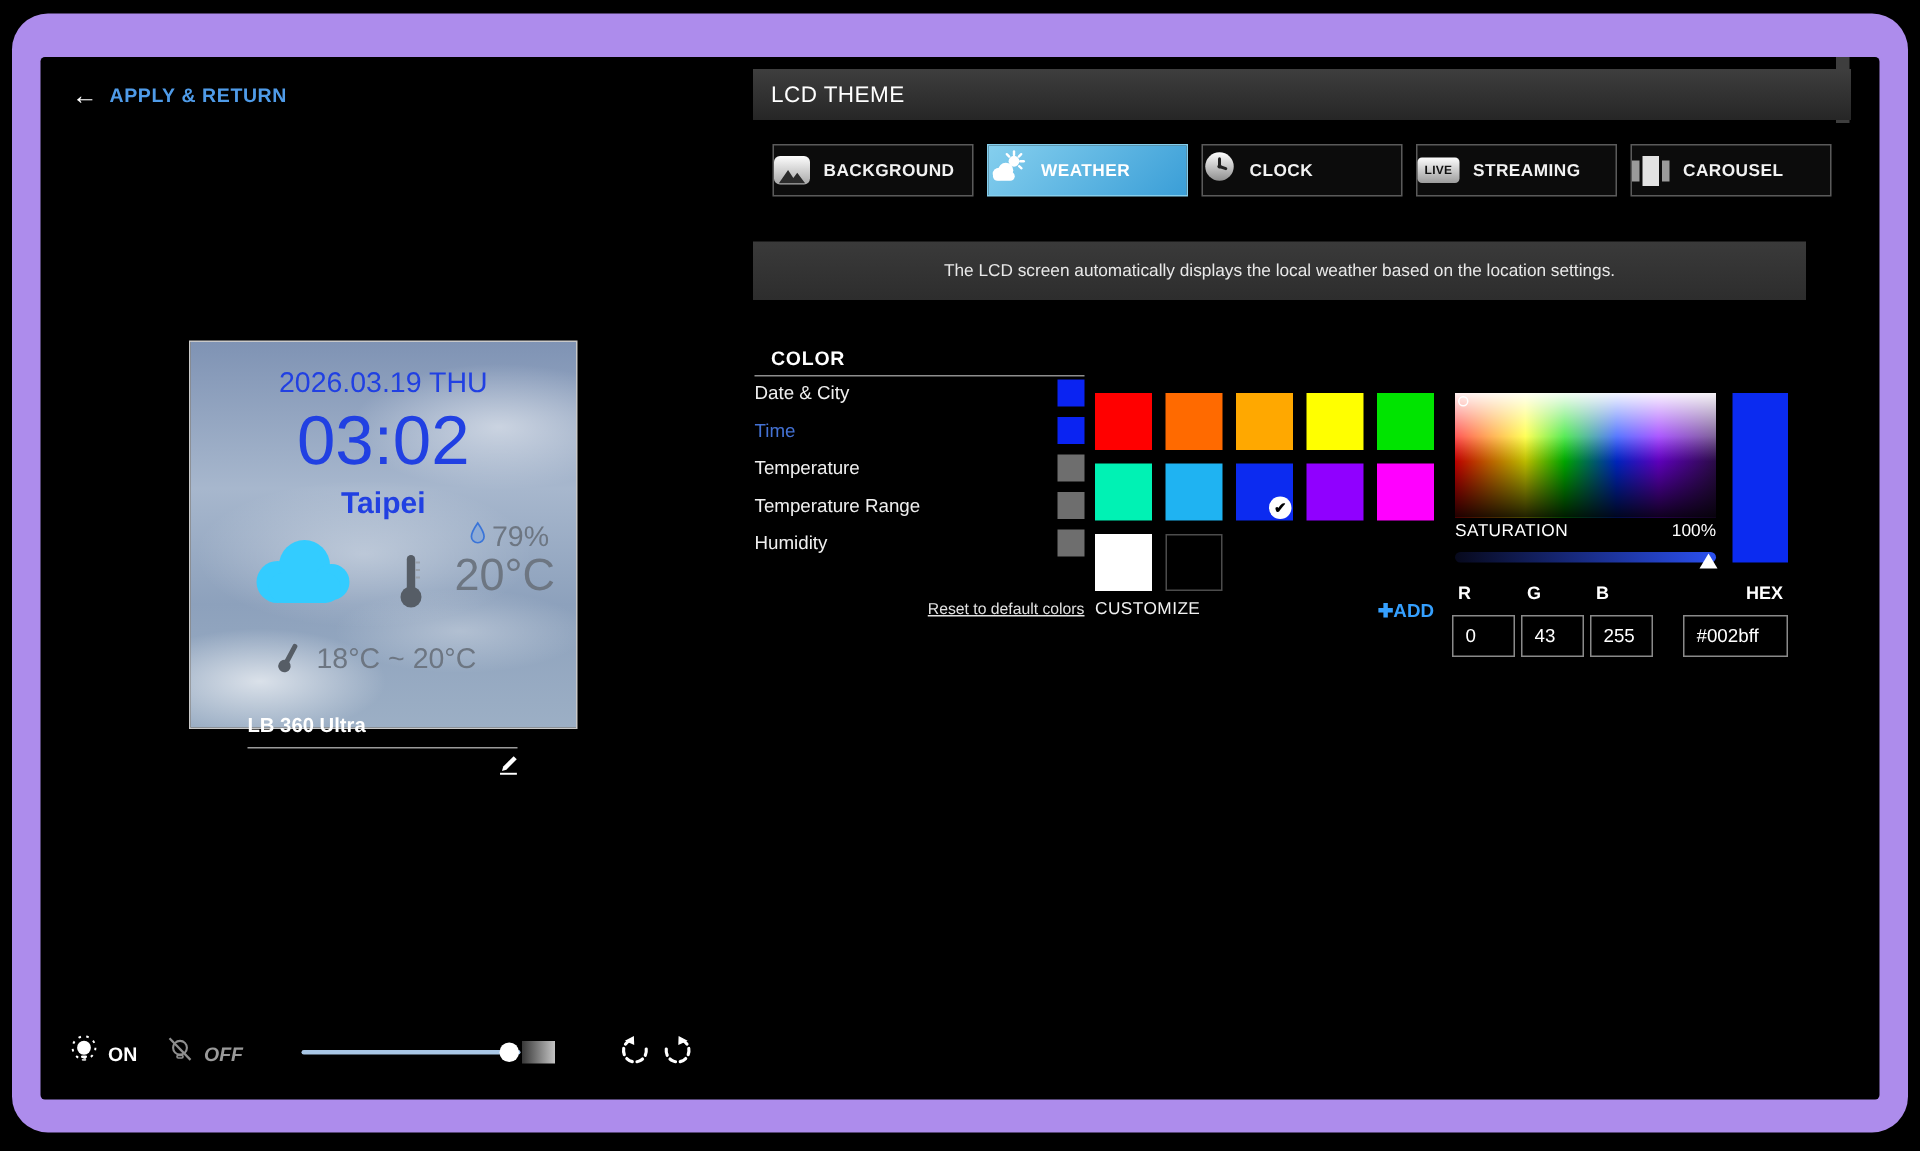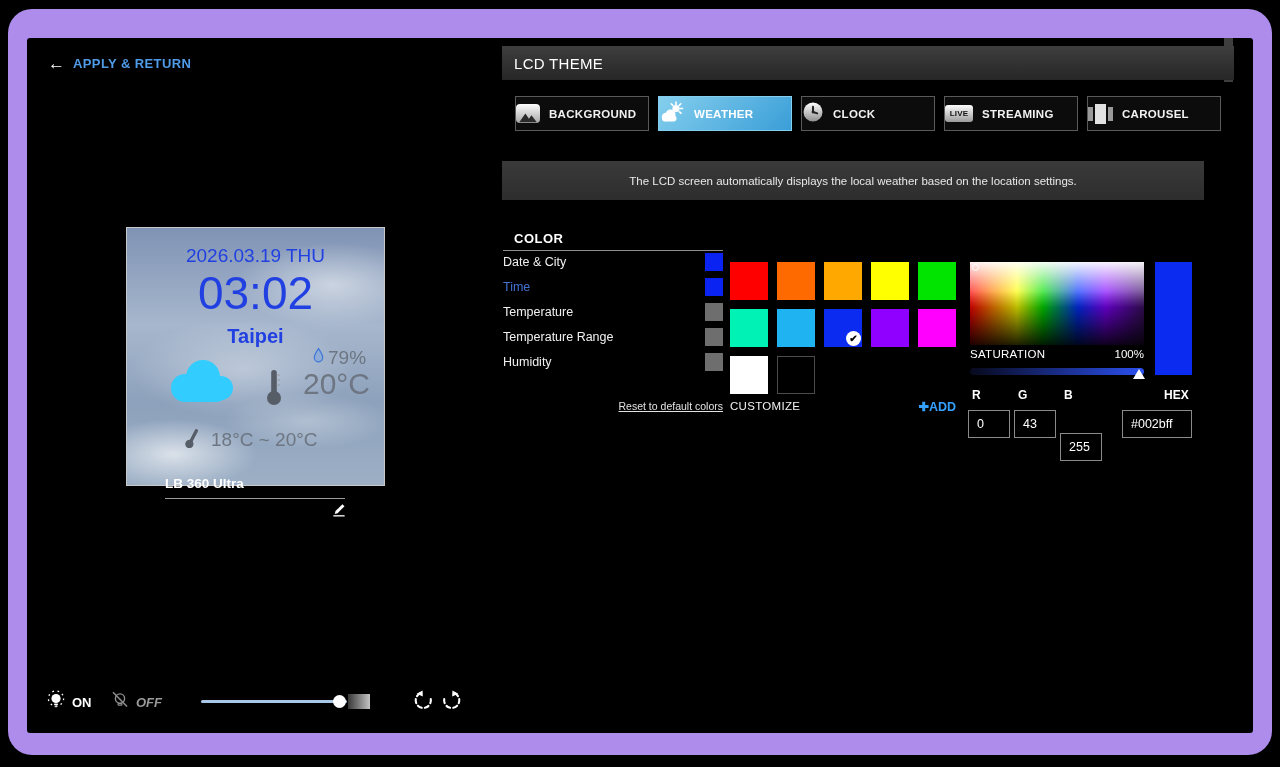--- a/index.html
+++ b/index.html
@@ -296,21 +296,21 @@
   <div class="abs sat-value">100%</div>
   <div class="abs sat-track"></div>
   <div class="abs sat-thumb"></div>
 
   <div class="abs rgb-label" style="left:972px;">R</div>
   <div class="abs rgb-label" style="left:1018px;">G</div>
   <div class="abs rgb-label" style="left:1064px;">B</div>
   <div class="abs rgb-label" style="left:1164px;">HEX</div>
   <input class="abs rgb-box" style="left: 968px;" value="0">
   <input class="abs rgb-box" style="left: 1014px;" value="43">
-  <input class="abs rgb-box" style="left: 1060px; margin-top: 23px;" value="255">
+  <input class="abs rgb-box" style="left: 1060px;" value="255">
   <input class="abs hex-box" value="#002bff" style="">
 
   <div class="abs foot-group" style="left:46px;">
     <span>
       <svg width="20" height="20" viewBox="0 0 20 20">
         <circle cx="10" cy="8.5" r="7.6" fill="none" stroke="#fff" stroke-width="1.3" stroke-dasharray="1.7 3.6"></circle>
         <circle cx="10" cy="8.5" r="4.6" fill="#fff"></circle>
         <rect x="8" y="13.6" width="4" height="1.7" rx="0.8" fill="#fff"></rect>
         <rect x="8.5" y="15.8" width="3" height="1.4" rx="0.7" fill="#cfcfcf"></rect>
       </svg>

